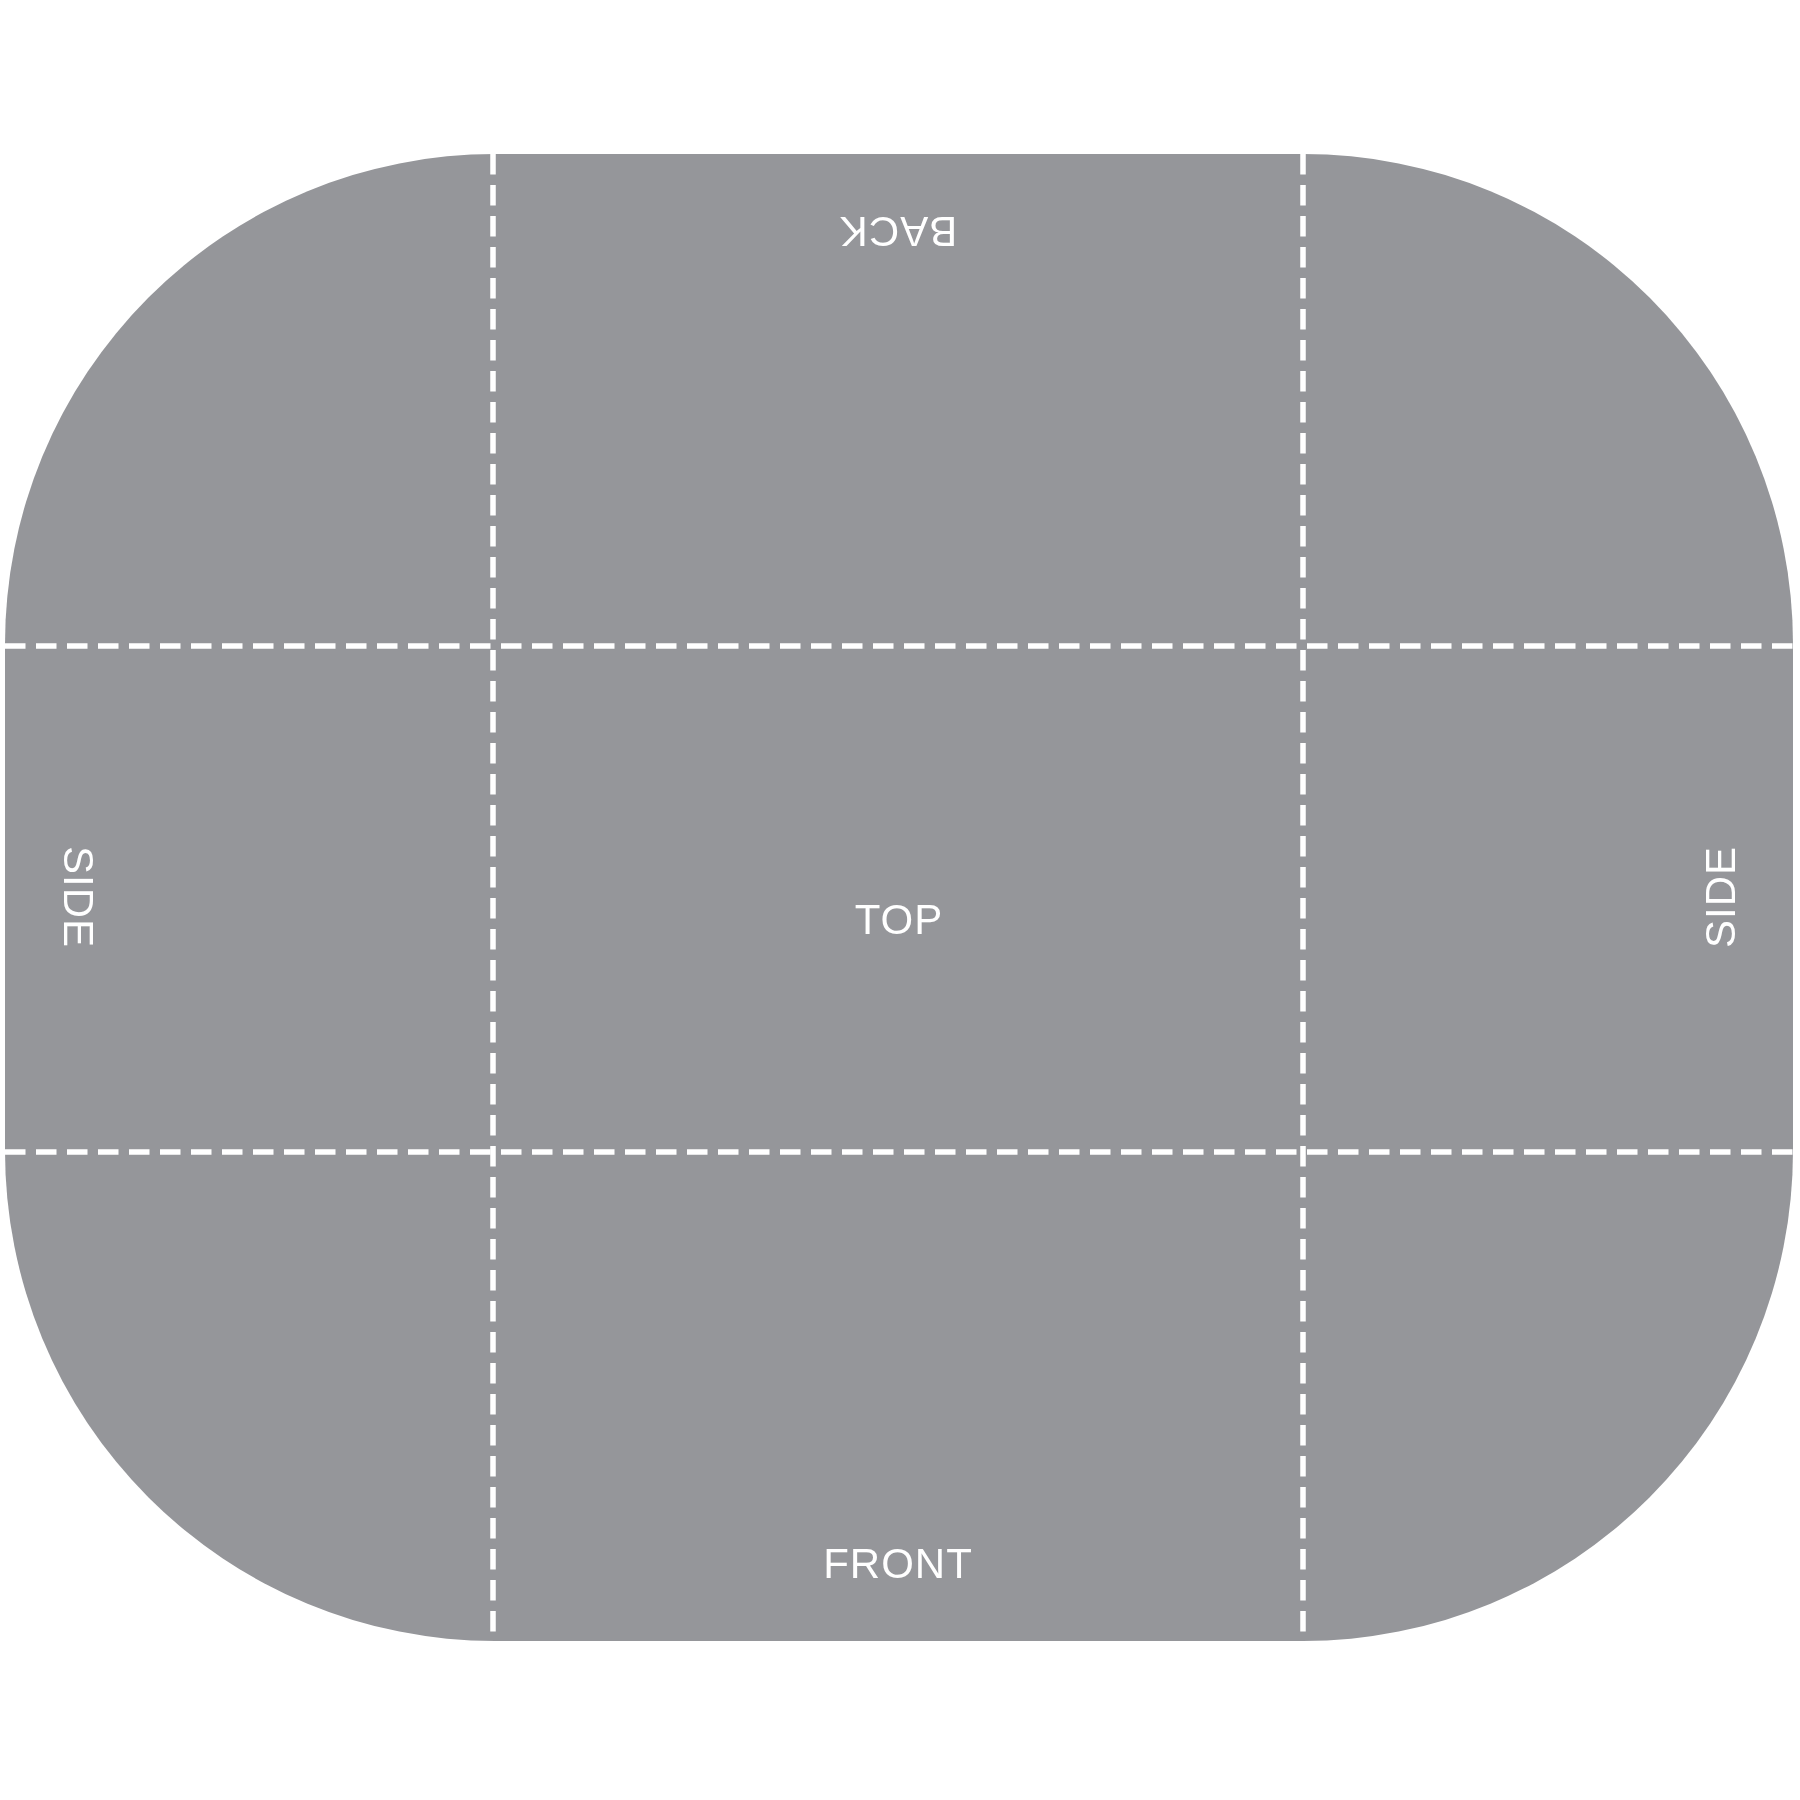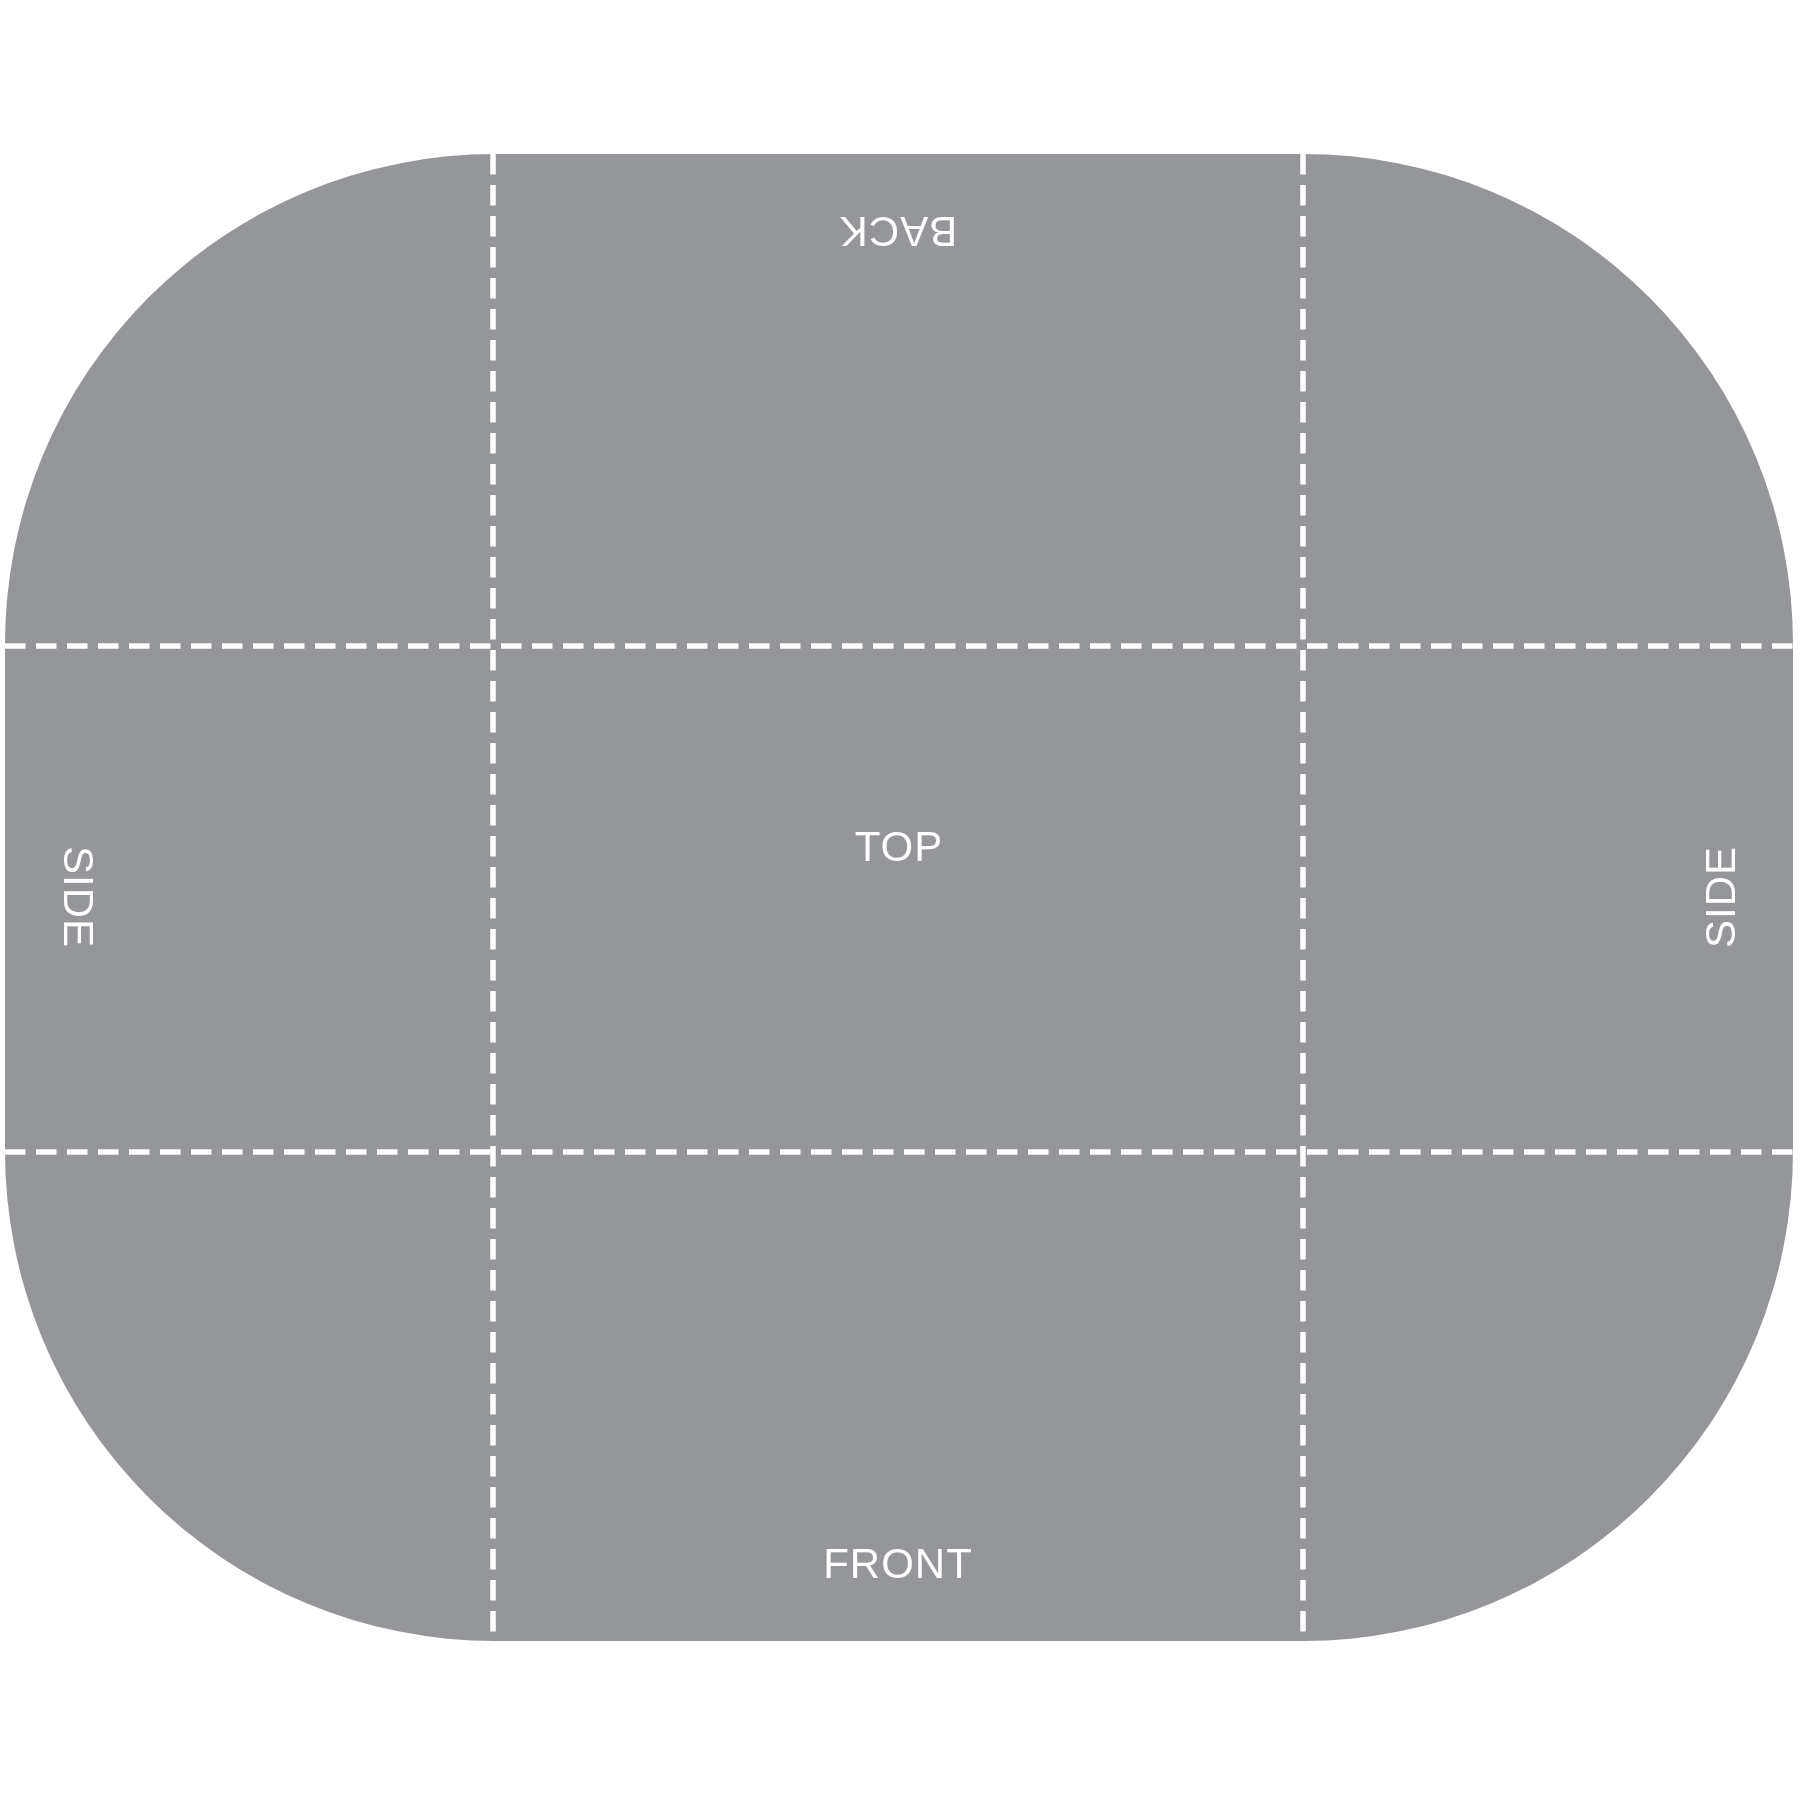--- a/index.html
+++ b/index.html
@@ -74,21 +74,21 @@
 
     <line class="fold-line" x1="493" y1="154" x2="493" y2="1641"></line>
     <line class="fold-line" x1="1303" y1="154" x2="1303" y2="1641"></line>
 
     <line class="fold-line" x1="5" y1="646" x2="1793" y2="646"></line>
     <line class="fold-line" x1="5" y1="1152" x2="1793" y2="1152"></line>
   </svg>
 
   <div class="panel-label rot-180" style="left:898px; top:231px;">BACK</div>
 
-  <div class="panel-label center-origin" style="left:899px; top:847px;">TOP</div>
+  <div class="panel-label center-origin" style="left:899px; top:920px;">TOP</div>
 
   <div class="panel-label center-origin" style="left:898px; top:1564px;text-align:center;">FRONT</div>
 
   <div class="panel-label rot-90" style="left:78px; top:897px;">SIDE</div>
 
   <div class="panel-label rot-neg-90" style="left:1721px; top:897px;">SIDE</div>
 
 </div>
 
 </body></html>

